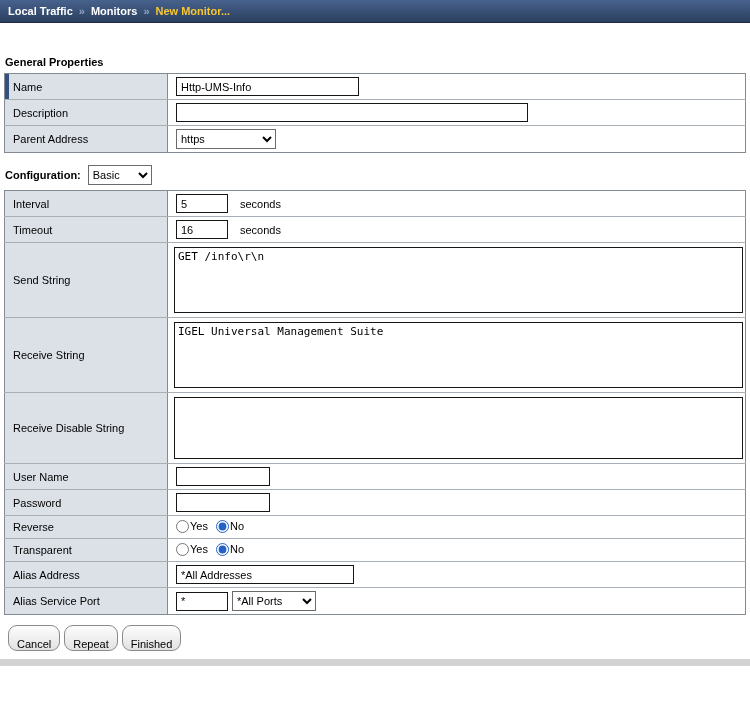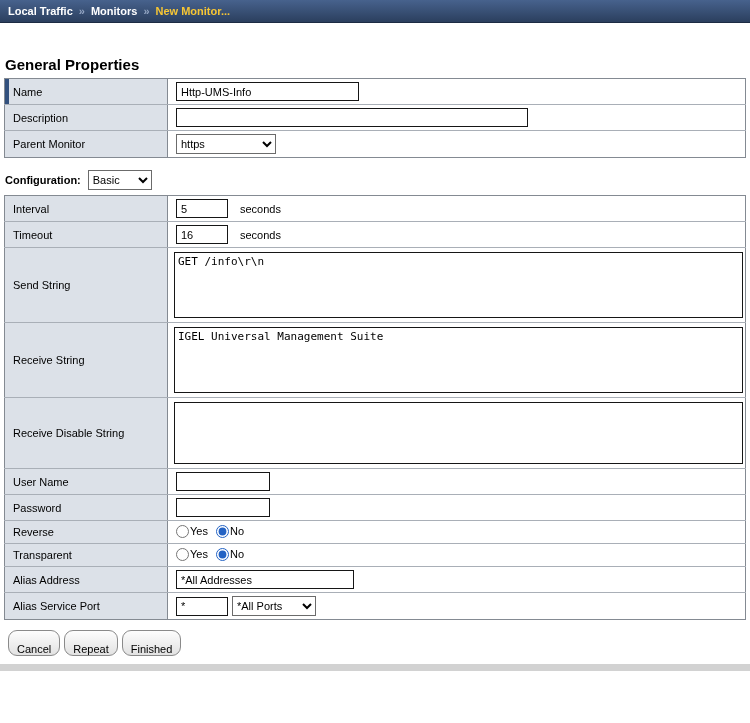--- a/index.html
+++ b/index.html
@@ -25,21 +25,21 @@
     padding: 0 8px;
   }
   .topbar .crumb { color: #ffffff; font-weight: bold; cursor: pointer; }
   .topbar .sep   { color: #93a5c2; font-weight: bold; }
   .topbar .active{ color: #f7c634; font-weight: bold; }
 
   .content { padding: 0 4px; }
 
   .section-title {
     font-weight: bold;
-    font-size: 15px;
+    font-size: 11px;
     margin: 33px 0 5px 1px;
   }
 
   
   table.props {
     border-collapse: collapse;
     width: 742px;
     border: 1px solid #848a92;
     table-layout: fixed;
   }
@@ -178,21 +178,21 @@
     <tr>
       <td class="label">
         <span>Description</span>
       </td>
       <td class="value">
         <input class="txt w352" type="text" value="" style="">
       </td>
     </tr>
     <tr>
       <td class="label">
-        <span>Parent Monitor</span>
+        <span>Parent Address</span>
       </td>
       <td class="value">
         <select class="sel100">
           <option>https</option>
         </select>
       </td>
     </tr>
   </tbody>
     </table>
 

